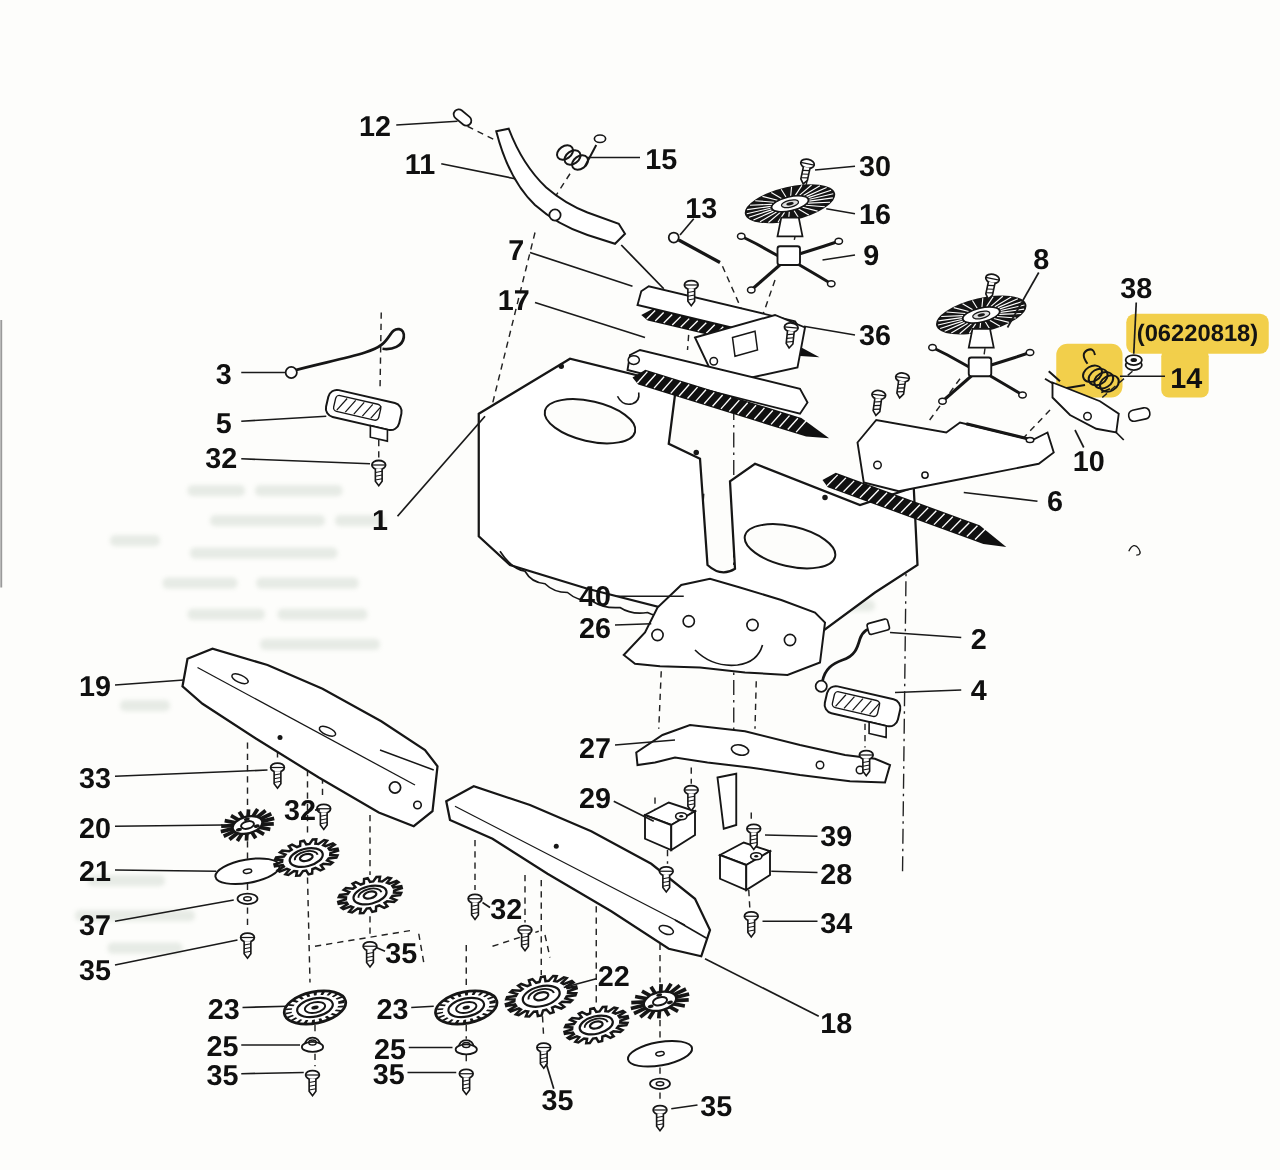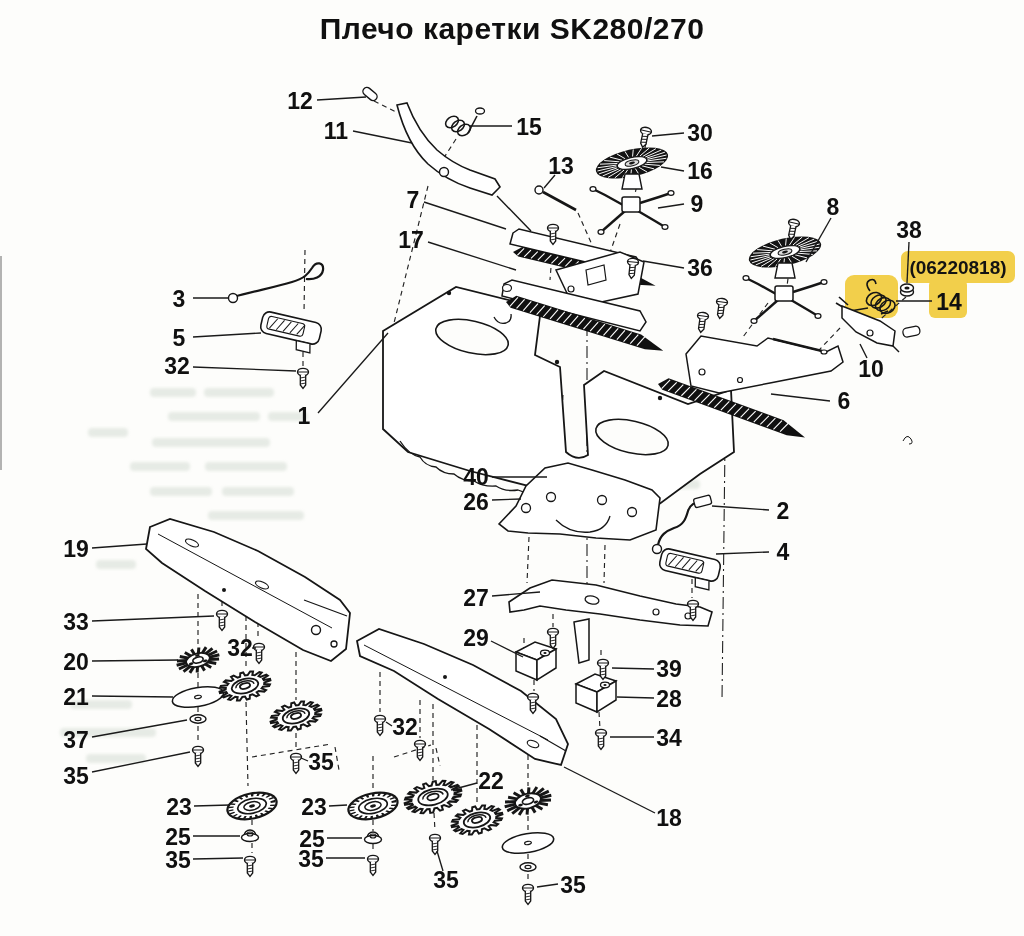--- a/index.html
+++ b/index.html
@@ -7,21 +7,20 @@
         font-family:"Liberation Sans","DejaVu Sans",sans-serif;}
   .title{position:absolute;top:12px;left:0;width:100%;text-align:center;
          font-size:30px;font-weight:700;color:#101010;letter-spacing:.5px;margin:0;}
   svg{position:absolute;top:0;left:0;}
   text{font-family:"Liberation Sans","DejaVu Sans",sans-serif;}
 </style>
 </head>
 <body>
 
 <div class="page">
-  <h1 class="title">Плечо каретки SK280/270</h1>
   <svg id="diagram" width="1024" height="936" viewBox="0 0 1024 936">
     <defs>
       <filter id="softblur" x="-30%" y="-30%" width="160%" height="160%">
         <feGaussianBlur stdDeviation="1.5"></feGaussianBlur>
       </filter>
     </defs>
   <g>
         <rect x="150" y="388" width="46" height="9" rx="4" fill="#b9c6b9" opacity="0.32" filter="url(#softblur)"></rect>
         <rect x="204" y="388" width="70" height="9" rx="4" fill="#b9c6b9" opacity="0.32" filter="url(#softblur)"></rect>
         <rect x="168" y="412" width="92" height="9" rx="4" fill="#b9c6b9" opacity="0.32" filter="url(#softblur)"></rect>

